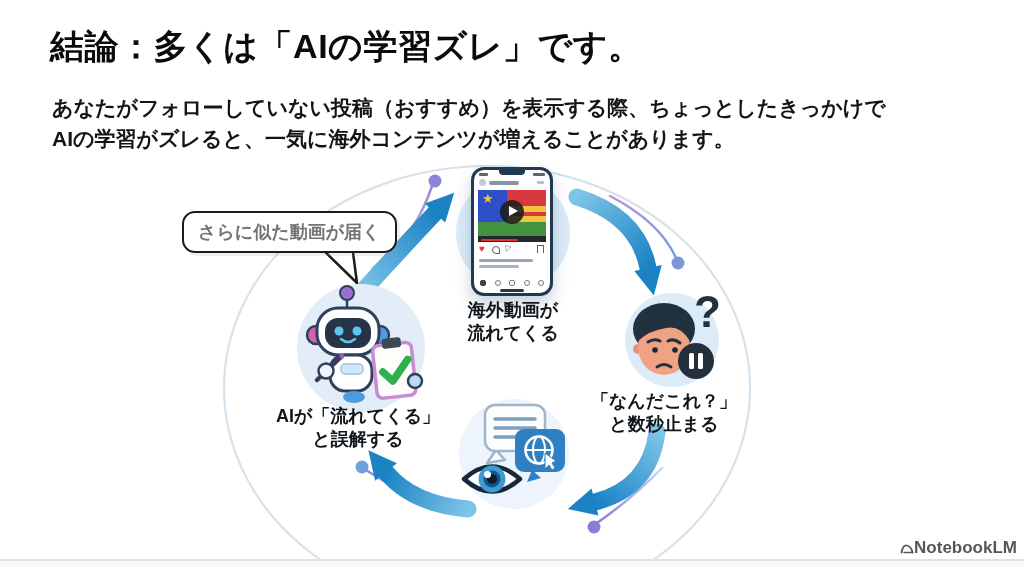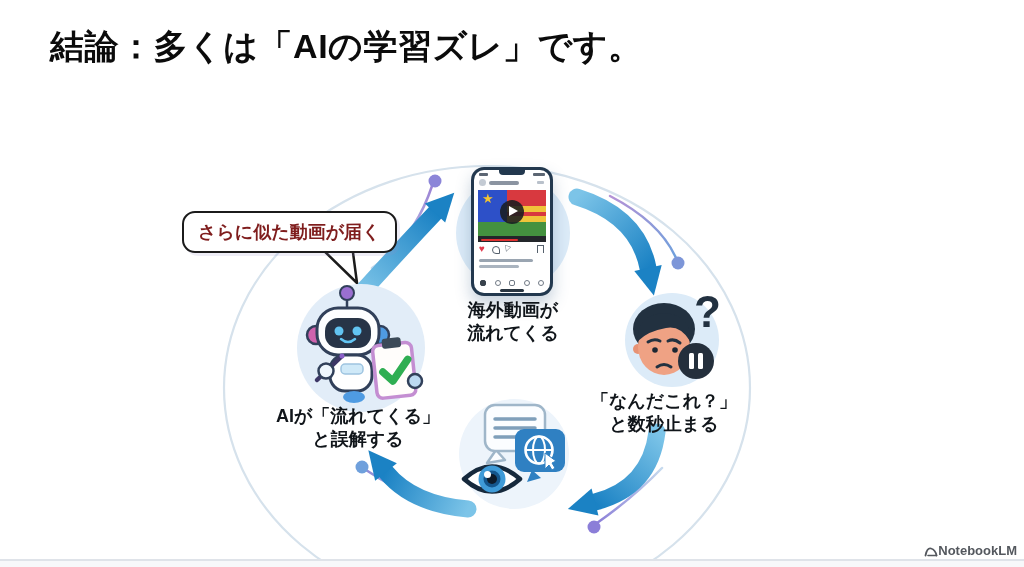--- a/index.html
+++ b/index.html
@@ -55,35 +55,39 @@
   .nv.round{border-radius:50%;}
   .nv.sq{border-radius:2px;}
   .home-ind{position:absolute;bottom:1.5px;left:50%;transform:translateX(-50%);width:24px;height:2.5px;background:#2a3642;border-radius:2px;}
   
   .step-label{
     position:absolute;transform:translateX(-50%);text-align:center;
     font-size:18px;font-weight:800;line-height:23px;color:#10151a;white-space:pre-line;
   }
   .callout{
     position:absolute;left:182px;top:211px;padding:7px 14px;background:#fff;
-    border:2.5px solid #1b1b1b;border-radius:13px;font-size:18px;font-weight:800;color:#7f1d1d;
+    border:2.5px solid #1b1b1b;border-radius:13px;font-size:18px;font-weight:800;color:#737373;
     box-shadow:3px 3px 0 rgba(150,140,200,.16);white-space:nowrap;
   }
   .node-svg{position:absolute;}
   .watermark{position:absolute;right:7px;bottom:9px;display:flex;align-items:center;gap:0;
-    color:#54585e;font-size:13px;font-weight:600;}
+    color:#54585e;font-size:17px;font-weight:600;}
   .bottom-line{position:absolute;left:0;right:0;top:559px;height:1.5px;background:#dfe3e9;}
   .bottom-pad{position:absolute;left:0;right:0;top:560.5px;height:7px;background:#f7f8fa;}
 </style>
 </head>
 <body>
 
 <div class="slide">
 
   <div class="title">結論：多くは「AIの学習ズレ」です。</div>
+  <div class="subtitle">
+    <div>あなたがフォローしていない投稿（おすすめ）を表示する際、ちょっとしたきっかけで</div>
+    <div>AIの学習がズレると、一気に海外コンテンツが増えることがあります。</div>
+  </div>
 
   <svg class="gfx" viewBox="0 0 1024 567">
     <defs>
       <linearGradient id="ag1" gradientUnits="userSpaceOnUse" x1="362" y1="292" x2="435" y2="213">
         <stop offset="0" stop-color="#7cc4e8"></stop>
           <stop offset="1" stop-color="#1b82c4"></stop>
       </linearGradient>
       <linearGradient id="ag2" gradientUnits="userSpaceOnUse" x1="577" y1="197" x2="648" y2="268">
         <stop offset="0" stop-color="#7cc4e8"></stop>
           <stop offset="1" stop-color="#1b82c4"></stop>

